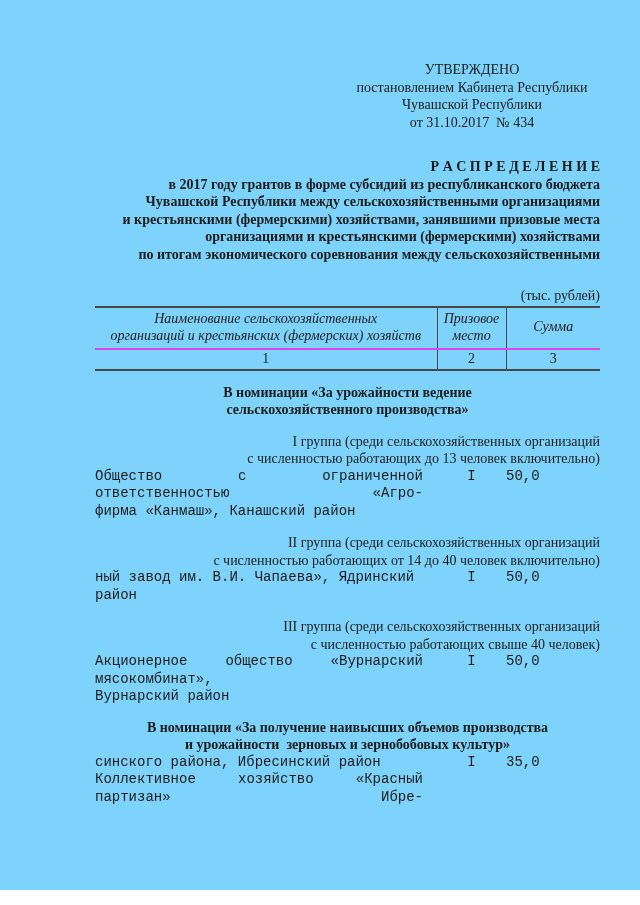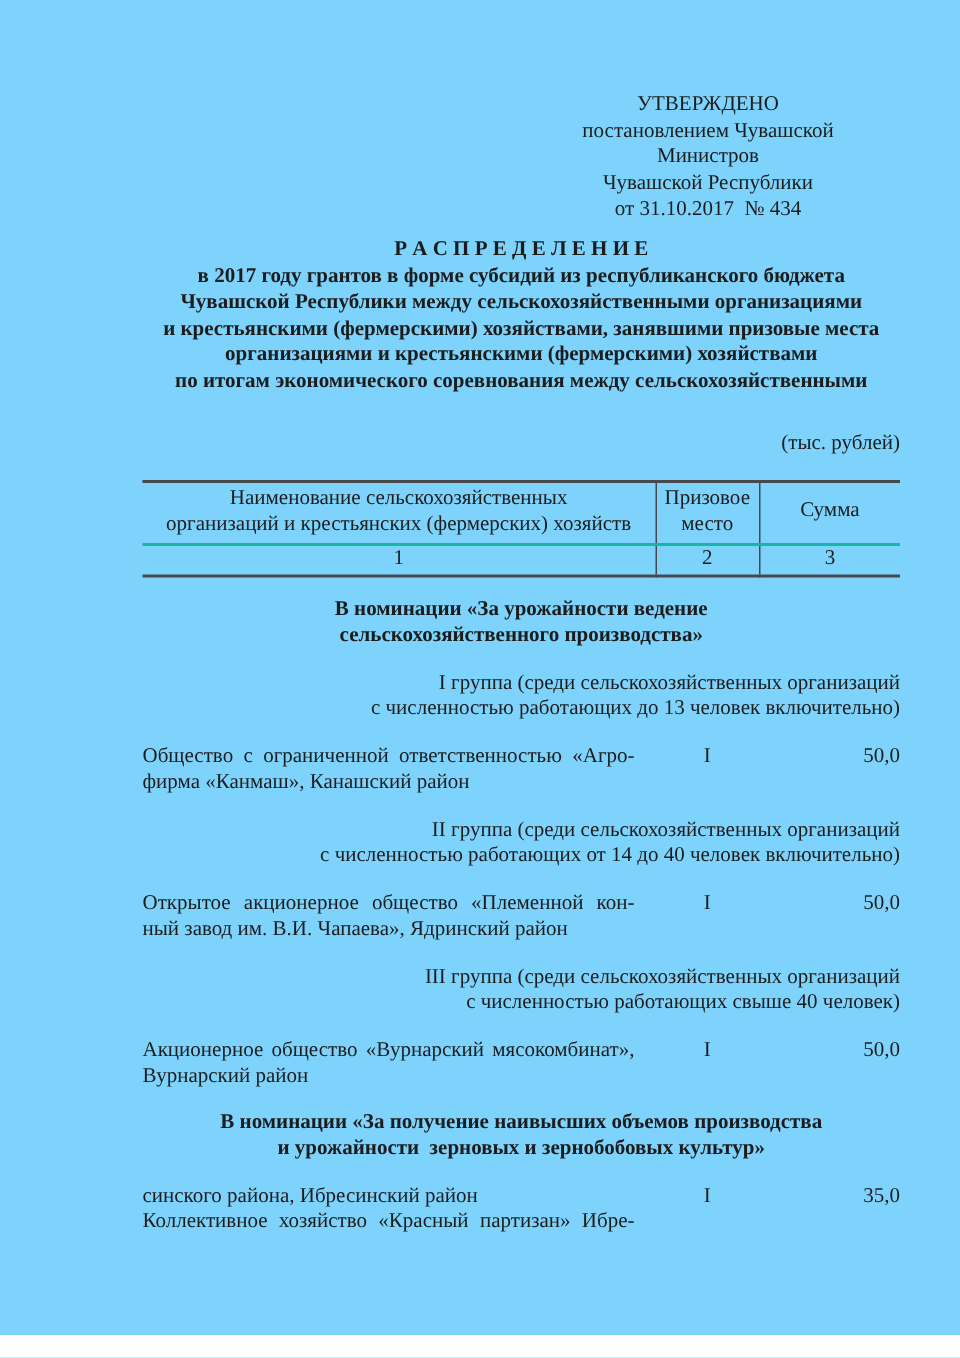--- a/index.html
+++ b/index.html
@@ -24,44 +24,45 @@
     width: 232px;
     text-align: center;
   }
 
   
   .doc-title {
     position: absolute;
     left: 95px;
     top: 158px;
     width: 505px;
-    text-align: center;
+    text-align: right;
     font-weight: bold;
   }
 
   
   .content {
     position: absolute;
     left: 95px;
     top: 287px;
     width: 505px;
   }
-  .units { text-align: right; margin-bottom: 15px; white-space: pre-wrap; }
+  .units { text-align: right; margin-bottom: 1px; white-space: pre-wrap; }
 
   table.grants {
     border-collapse: collapse;
     table-layout: fixed;
     width: 505px;
   }
   col.w1 { width: 342px; }
   col.w2 { width: 69px; }
   col.w3 { width: 94px; }
   tr.hdr {
     border-top: 2px solid #484848;
-    border-bottom: 2px solid #14b8a6;
+    border-bottom: 2px solid #d946ef;
+    font-style: italic;
   }
   tr.hdr th {
     font-weight: normal;
     text-align: center;
     vertical-align: middle;
     padding: 2px 2px 3px 2px;
   }
   tr.hdr th + th, tr.num td + td { border-left: 1px solid #484848; }
   tr.num { border-bottom: 2px solid #484848; }
   tr.num td {
@@ -77,35 +78,35 @@
     margin-top: 13px;
   }
   .group-label {
     text-align: right;
     margin-top: 14px;
   }
   .entry {
     display: grid;
     grid-template-columns: 342px 69px 94px;
     align-items: start;
-    margin-top: 14px;
+    font-family: Liberation Mono, monospace;
   }
   .ename { padding-right: 14px; }
   .ename .jl { text-align: justify; text-align-last: justify; }
   .eplace { text-align: center; }
-  .esum { text-align: right; }
+  .esum { text-align: left; }
 </style>
 </head>
 <body>
 
 <div class="page">
 
   <div class="approval">
     <div class="line">УТВЕРЖДЕНО</div>
-    <div class="line">постановлением Чувашской Министров</div>
+    <div class="line">постановлением Кабинета Республики</div>
     <div class="line">Чувашской Республики</div>
     <div class="line">от 31.10.2017  № 434</div>
   </div>
 
   <div class="doc-title">
     <div class="line">Р А С П Р Е Д Е Л Е Н И Е</div>
     <div class="line">в 2017 году грантов в форме субсидий из республиканского бюджета</div>
     <div class="line">Чувашской Республики между сельскохозяйственными организациями</div>
     <div class="line">и крестьянскими (фермерскими) хозяйствами, занявшими призовые места</div>
     <div class="line">организациями и крестьянскими (фермерскими) хозяйствами</div>
@@ -161,21 +162,20 @@
       <div class="esum">50,0</div>
     </div>
 
     <div class="group-label">
       <div class="line">II группа (среди сельскохозяйственных организаций</div>
       <div class="line">с численностью работающих от 14 до 40 человек включительно)</div>
     </div>
 
     <div class="entry">
       <div class="ename">
-        <div class="line jl">Открытое акционерное общество «Племенной кон-</div>
         <div class="line">ный завод им. В.И. Чапаева», Ядринский район</div>
       </div>
       <div class="eplace">I</div>
       <div class="esum">50,0</div>
     </div>
 
     <div class="group-label">
       <div class="line">III группа (среди сельскохозяйственных организаций</div>
       <div class="line">с численностью работающих свыше 40 человек)</div>
     </div>

